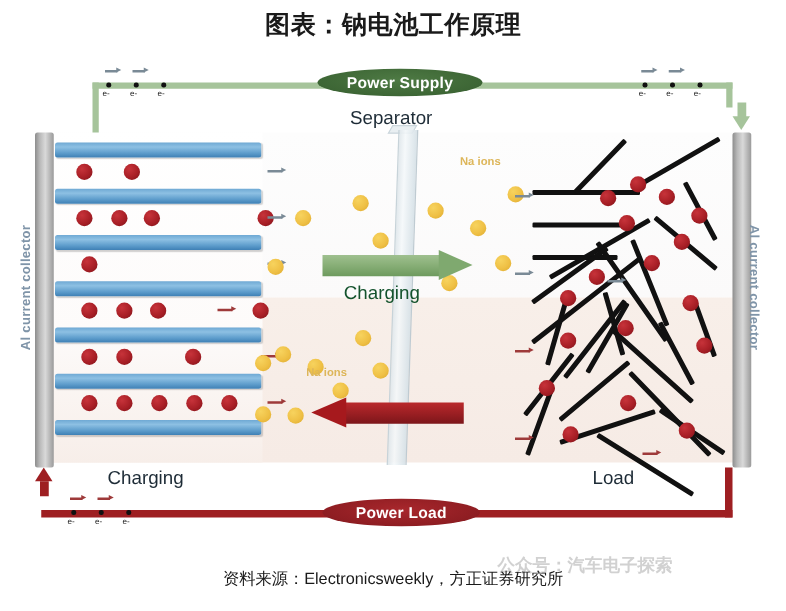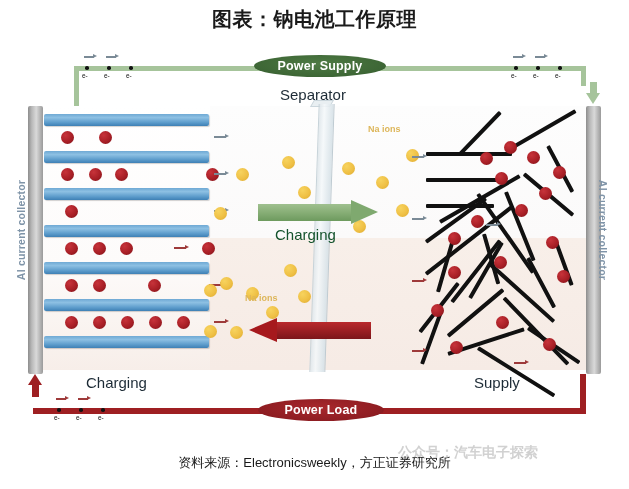--- a/index.html
+++ b/index.html
@@ -515,20 +515,20 @@
 
     <div class="tiny-arrow" style="left:404px; top:112px; width:12px;"></div>
     <div class="tiny-arrow" style="left:404px; top:174px; width:12px;"></div>
     <div class="tiny-arrow" style="left:478px; top:180px; width:12px;"></div>
     <div class="tiny-arrow red" style="left:404px; top:236px; width:12px;"></div>
     <div class="tiny-arrow red" style="left:404px; top:306px; width:12px;"></div>
     <div class="tiny-arrow red" style="left:506px; top:318px; width:12px;"></div>
 
 
     <div id="lbl-cathode" class="fig-label">Charging</div>
-    <div id="lbl-anode" class="fig-label">Supply</div>
+    <div id="lbl-anode" class="fig-label">Load</div>
 
   </div>
 
   <div id="watermark">公众号：汽车电子探索</div>
   <div id="source">资料来源：Electronicsweekly，方正证券研究所</div>
 
 </div>
 
 </body></html>

